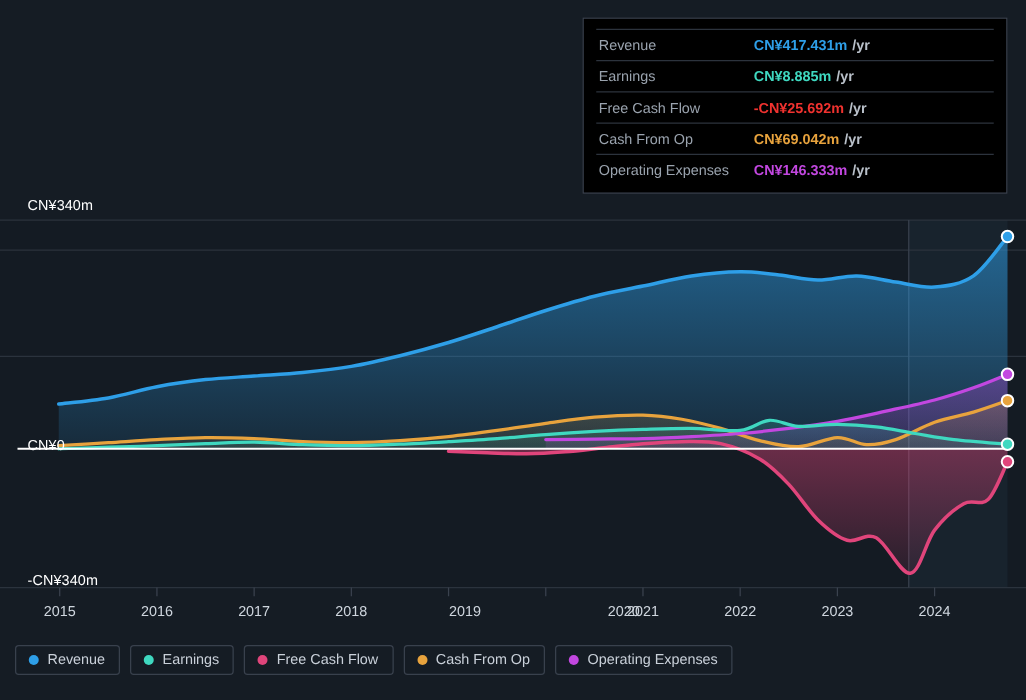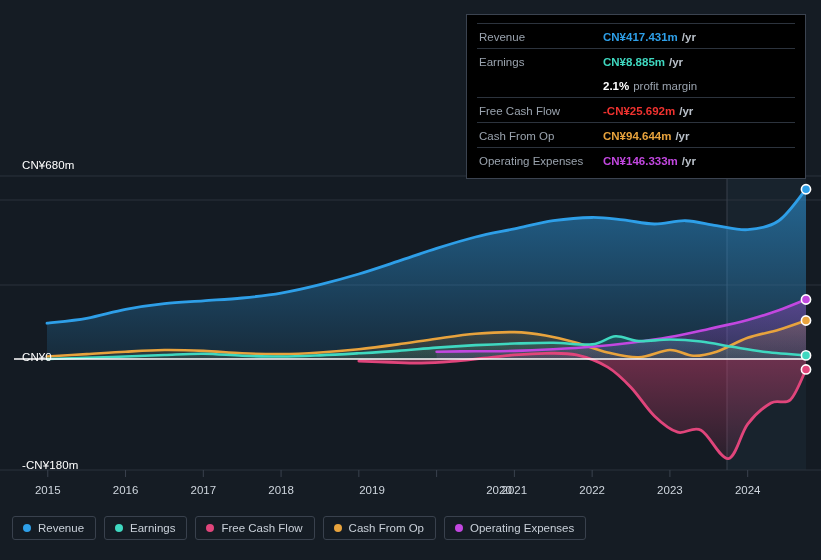--- a/index.html
+++ b/index.html
@@ -182,23 +182,23 @@
         </g>
         <g>
           <circle cx="806" cy="320.51144" r="4.6" fill="#e8a33d" stroke="#ffffff" stroke-width="1.6"></circle>
         </g>
         <g>
           <circle cx="806" cy="299.49124666666665" r="4.6" fill="#c247e0" stroke="#ffffff" stroke-width="1.6"></circle>
         </g>
       </svg>
   </div>
 
-  <div class="ylabel" id="ylab-top">CN¥680m</div>
+  <div class="ylabel" id="ylab-top">CN¥340m</div>
   <div class="ylabel" id="ylab-zero">CN¥0</div>
-  <div class="ylabel" id="ylab-bot">-CN¥180m</div>
+  <div class="ylabel" id="ylab-bot">-CN¥340m</div>
 
   <div id="xaxis">
       <div class="xt" style="left: 47.7777px;">2015</div>
       <div class="xt" style="left: 125.544px;">2016</div>
       <div class="xt" style="left: 203.31px;">2017</div>
       <div class="xt" style="left: 281.077px;">2018</div>
       <div class="xt" style="left: 372px;">2019</div>
       <div class="xt" style="left: 459px; margin-left: 40px;">2020</div>
       <div class="xt" style="left: 514.376px;">2021</div>
       <div class="xt" style="left: 592.142px;">2022</div>
@@ -209,31 +209,27 @@
   <div id="tip">
     <div id="tip-rows">
         <div class="row">
           <div class="rlabel">Revenue</div>
           <div><span class="rval" style="color:#2e9fe8">CN¥417.431m</span><span class="runit">/yr</span></div>
         </div>
         <div class="row">
           <div class="rlabel">Earnings</div>
           <div><span class="rval" style="color:#3fd8c0">CN¥8.885m</span><span class="runit">/yr</span></div>
         </div>
-        <div class="row noline">
-          <div class="rlabel"></div>
-          <div><span class="margin-val">2.1%</span><span class="margin-txt">profit margin</span></div>
-        </div>
         <div class="row">
           <div class="rlabel">Free Cash Flow</div>
           <div><span class="rval" style="color:#f0322f">-CN¥25.692m</span><span class="runit">/yr</span></div>
         </div>
         <div class="row">
           <div class="rlabel">Cash From Op</div>
-          <div><span class="rval" style="color:#e8a33d">CN¥94.644m</span><span class="runit">/yr</span></div>
+          <div><span class="rval" style="color:#e8a33d">CN¥69.042m</span><span class="runit">/yr</span></div>
         </div>
         <div class="row">
           <div class="rlabel">Operating Expenses</div>
           <div><span class="rval" style="color:#c247e0">CN¥146.333m</span><span class="runit">/yr</span></div>
         </div>
       </div>
   </div>
 
   <div id="legend">
       <div class="lg">

